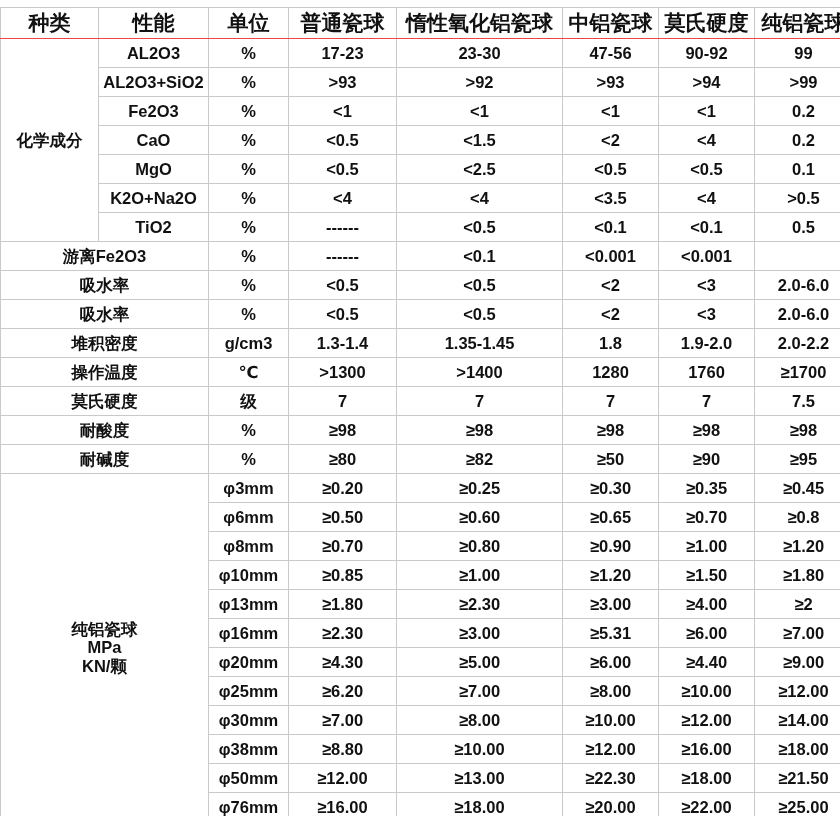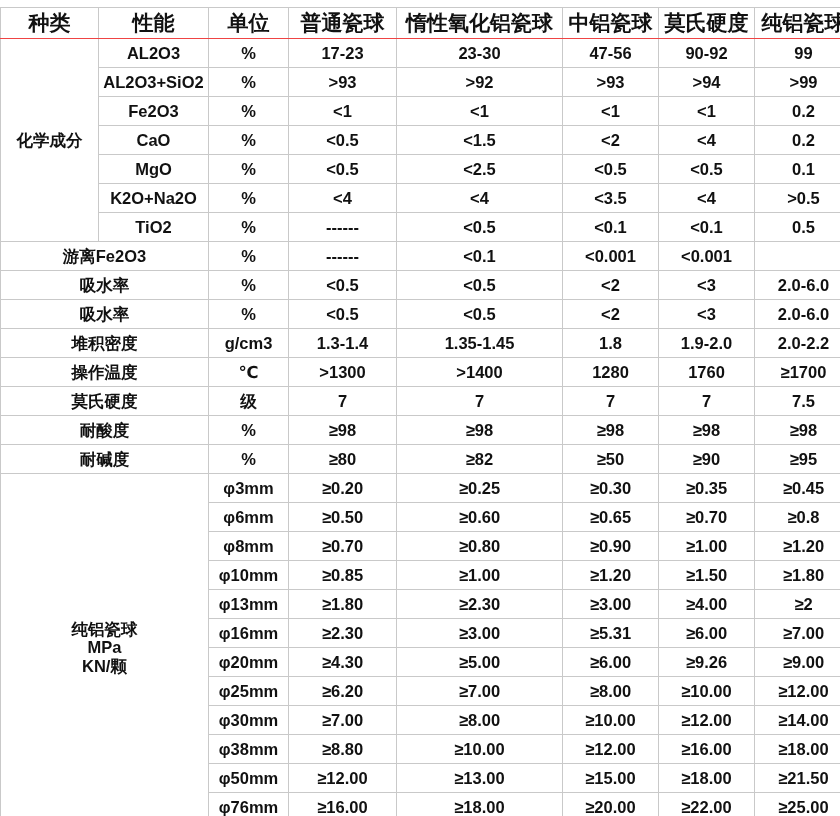--- a/index.html
+++ b/index.html
@@ -286,21 +286,21 @@
           <td>≥3.00</td>
           <td>≥5.31</td>
           <td>≥6.00</td>
           <td>≥7.00</td>
         </tr>
         <tr>
           <td>φ20mm</td>
           <td>≥4.30</td>
           <td>≥5.00</td>
           <td>≥6.00</td>
-          <td>≥9.26</td>
+          <td>≥4.40</td>
           <td>≥9.00</td>
         </tr>
         <tr>
           <td>φ25mm</td>
           <td>≥6.20</td>
           <td>≥7.00</td>
           <td>≥8.00</td>
           <td>≥10.00</td>
           <td>≥12.00</td>
         </tr>
@@ -317,21 +317,21 @@
           <td>≥8.80</td>
           <td>≥10.00</td>
           <td>≥12.00</td>
           <td>≥16.00</td>
           <td>≥18.00</td>
         </tr>
         <tr>
           <td>φ50mm</td>
           <td>≥12.00</td>
           <td>≥13.00</td>
-          <td>≥15.00</td>
+          <td>≥22.30</td>
           <td>≥18.00</td>
           <td>≥21.50</td>
         </tr>
         <tr>
           <td>φ76mm</td>
           <td>≥16.00</td>
           <td>≥18.00</td>
           <td>≥20.00</td>
           <td>≥22.00</td>
           <td>≥25.00</td>

